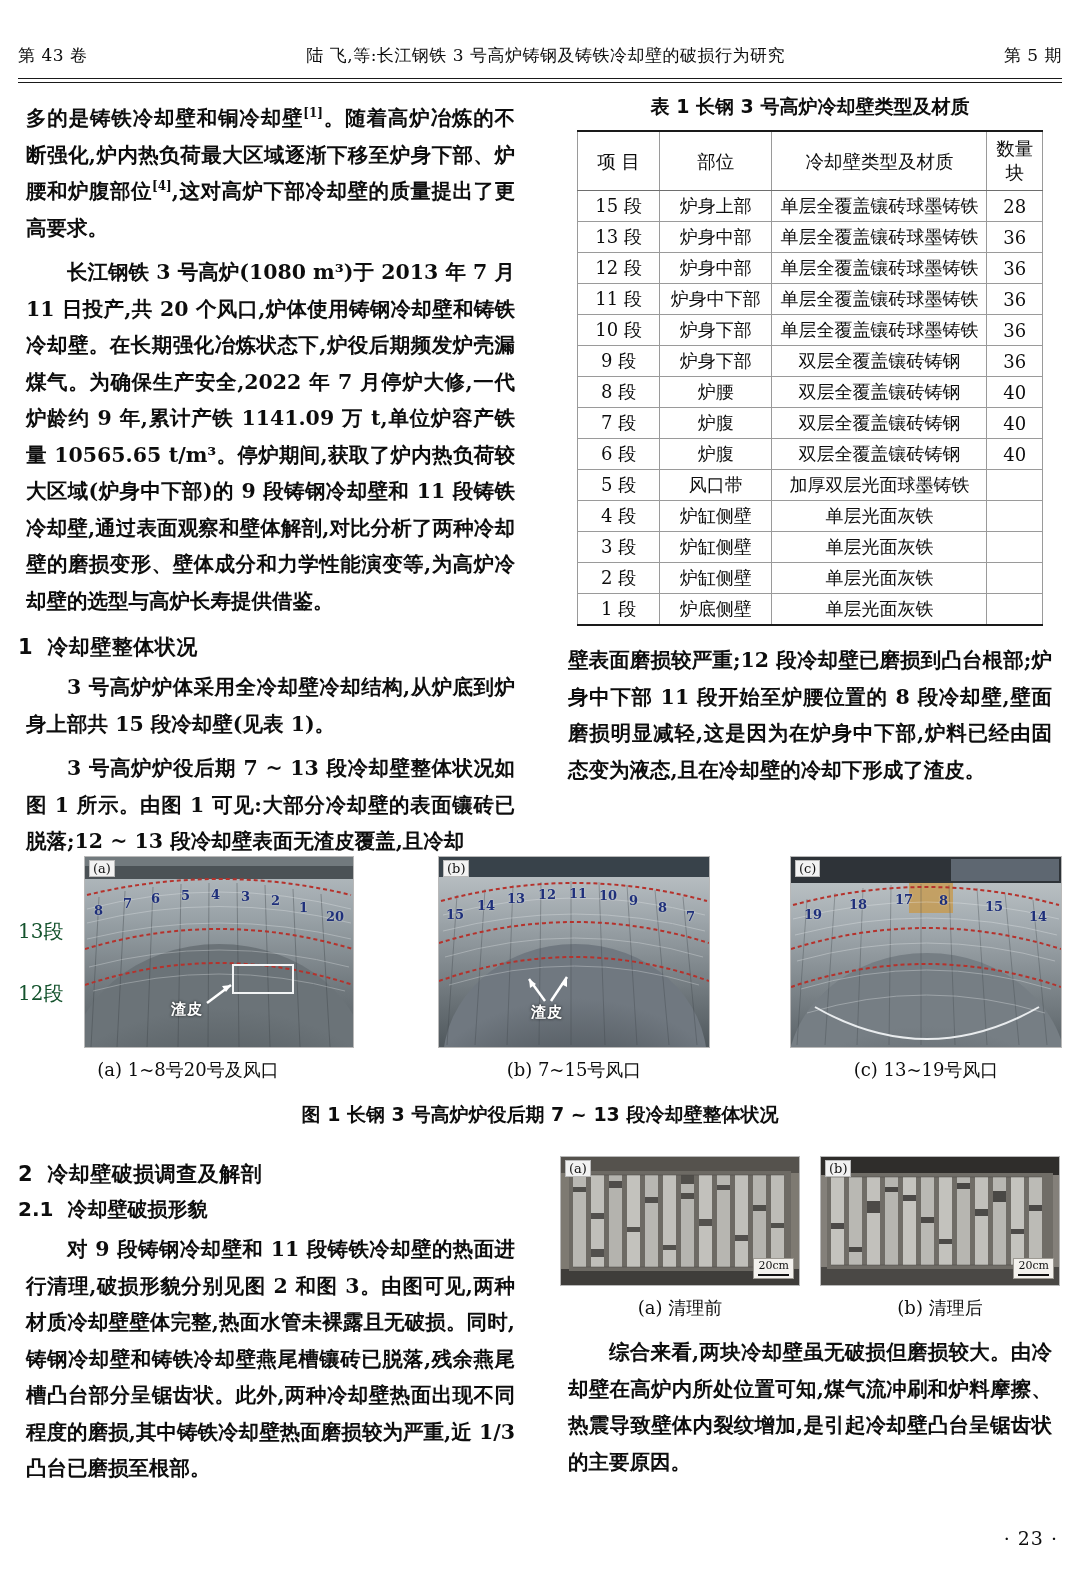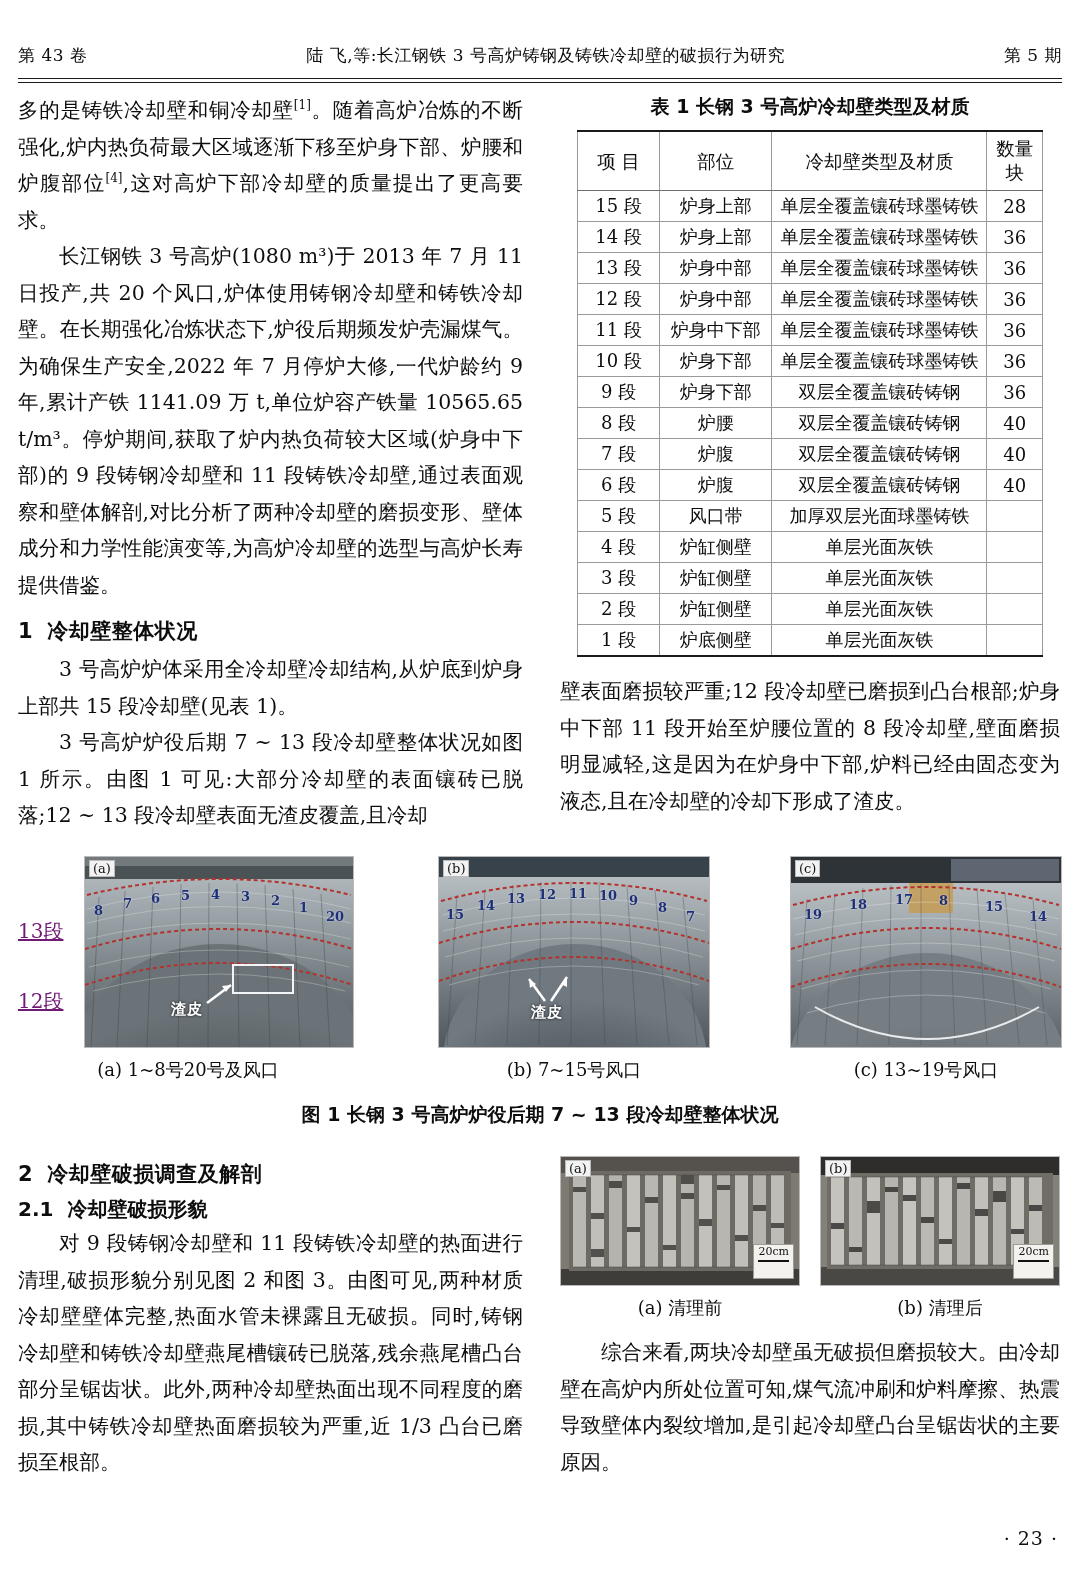--- a/index.html
+++ b/index.html
@@ -25,26 +25,27 @@
     content:"";position:absolute;left:0;right:0;height:1.4px;background:#1a1a1a;
   }
   .rule-double:before{top:0;}
   .rule-double:after{top:4px;}
 
   
   .col-left{position:absolute;left:18px;top:92px;width:505px;}
   .col-right{position:absolute;left:560px;top:92px;width:500px;}
 
   p.body{
-    margin:0;
+    margin:8px;
     font-size:20.5px;
     line-height:36.5px;
     text-align:justify;
     text-justify:inter-character;
     letter-spacing:0px;
+    font-weight:bold;
   }
   p.indent{text-indent:2em;}
   sup{font-size:12px;vertical-align:super;line-height:0;}
 
   h2.sec{
     margin:14px 0 6px 0;
     font-size:21px;
     font-weight:bold;
     font-family:"DejaVu Sans","Liberation Sans",sans-serif;
     letter-spacing:.5px;
@@ -99,21 +100,21 @@
     background:#8f9699;
   }
   .panel-tag{
     position:absolute;left:4px;top:3px;z-index:7;
     background:#f2f2f2;color:#111;
     font-size:13px;line-height:15px;
     padding:0 3px;border:1px solid #bbb;
     font-family:"DejaVu Serif","Liberation Serif",serif;
   }
   .seg-labels{position:absolute;left:0;top:0;width:66px;height:100%;}
-  .seg-lab{position:absolute;font-size:20px;color:#701a75;text-decoration:underline;}
+  .seg-lab{position:absolute;font-size:20px;color:#14532d;}
 
   .tuyere{
     position:absolute;color:#1e2f7a;font-weight:bold;
     font-size:13px;text-shadow:0 0 2px rgba(255,255,255,.55);
     z-index:6;
   }
   .slag-lab{
     position:absolute;color:#fff;font-size:15px;font-weight:bold;
     letter-spacing:1px;z-index:6;
     text-shadow:0 0 3px rgba(0,0,0,.85);
@@ -127,21 +128,21 @@
     font-family:"DejaVu Sans","Liberation Sans",sans-serif;
   }
 
   
   .fig2{position:absolute;left:560px;top:1156px;width:500px;}
   .fig2-row{display:flex;justify-content:space-between;}
   .scalebar{
     position:absolute;right:5px;bottom:6px;
     background:#f4f2ee;color:#111;
     font-size:11px;line-height:14px;
-    padding:0 4px 16px 4px;border:1px solid #9d9a93;
+    padding:0 4px 2px 4px;border:1px solid #9d9a93;
     z-index:6;font-family:"DejaVu Serif","Liberation Serif",serif;
   }
   .scalebar i{display:block;height:2px;background:#111;margin-top:1px;font-style:normal;}
   .fig2cap{
     text-align:center;font-weight:bold;font-size:19px;margin-top:14px;
     font-family:"DejaVu Sans","Liberation Sans",sans-serif;
   }
   .pagenum{
     position:absolute;right:22px;bottom:20px;
     font-size:19px;letter-spacing:1px;
@@ -190,26 +191,20 @@
         </tr>
       </thead>
       <tbody id="stave-tbody">
           <tr>
             <td class="c-item">15 段</td>
             <td class="c-pos">炉身上部</td>
             <td class="c-type">单层全覆盖镶砖球墨铸铁</td>
             <td class="c-qty">28</td>
           </tr>
           <tr>
-            <td class="c-item">14 段</td>
-            <td class="c-pos">炉身上部</td>
-            <td class="c-type">单层全覆盖镶砖球墨铸铁</td>
-            <td class="c-qty">36</td>
-          </tr>
-          <tr>
             <td class="c-item">13 段</td>
             <td class="c-pos">炉身中部</td>
             <td class="c-type">单层全覆盖镶砖球墨铸铁</td>
             <td class="c-qty">36</td>
           </tr>
           <tr>
             <td class="c-item">12 段</td>
             <td class="c-pos">炉身中部</td>
             <td class="c-type">单层全覆盖镶砖球墨铸铁</td>
             <td class="c-qty">36</td>
@@ -286,21 +281,21 @@
     <p class="body" style="margin-top:16px;">壁表面磨损较严重;12 段冷却壁已磨损到凸台根部;炉身中下部 11 段开始至炉腰位置的 8 段冷却壁,壁面磨损明显减轻,这是因为在炉身中下部,炉料已经由固态变为液态,且在冷却壁的冷却下形成了渣皮。</p>
   </div>
 
   <div class="fig1">
     <div class="fig1-row">
 
       <div class="f1cell" style="width:340px;">
         <div style="display:flex;align-items:stretch;">
           <div class="seg-labels" style="position:relative;width:66px;">
             <div class="seg-lab" style="top:62px;left:0;">13段</div>
-            <div class="seg-lab" style="top:132px;left:0;">12段</div>
+            <div class="seg-lab" style="top:124px;left:0;">12段</div>
           </div>
           <div class="photo" style="width:268px;height:190px;">
             <svg width="268" height="190" viewBox="0 0 268 190" style="display:block">
               <defs>
                 <linearGradient id="gA" x1="0" y1="0" x2="0" y2="1">
                   <stop offset="0%" stop-color="#b9c0c4"></stop>
                   <stop offset="30%" stop-color="#9ba4a9"></stop>
                   <stop offset="70%" stop-color="#6f777c"></stop>
                   <stop offset="100%" stop-color="#545c61"></stop>
                 </linearGradient>

